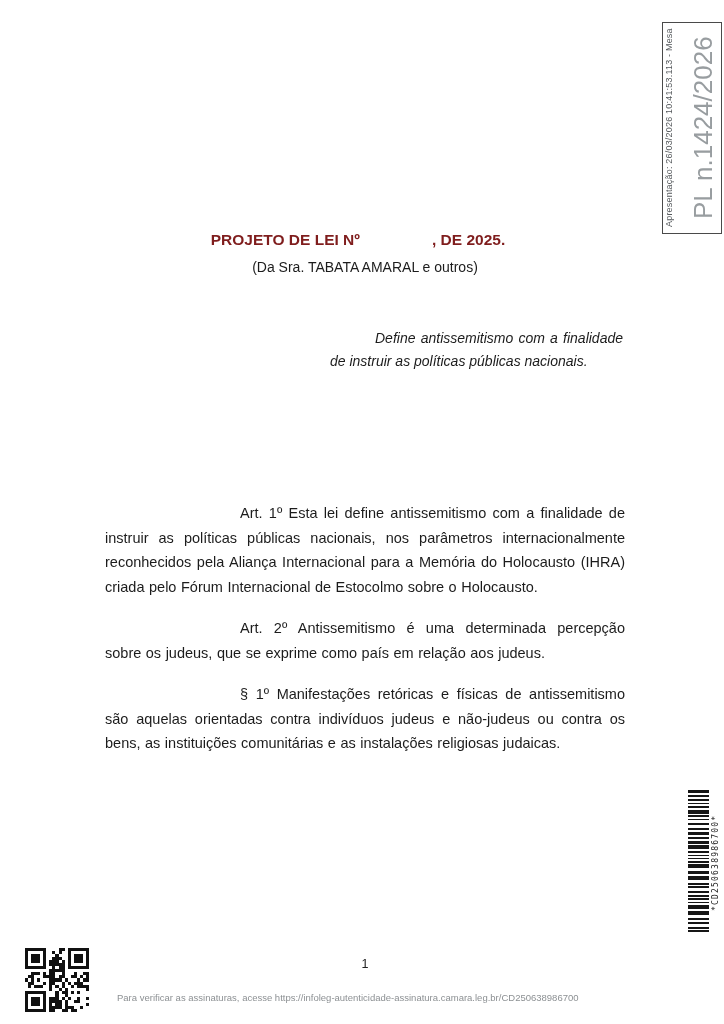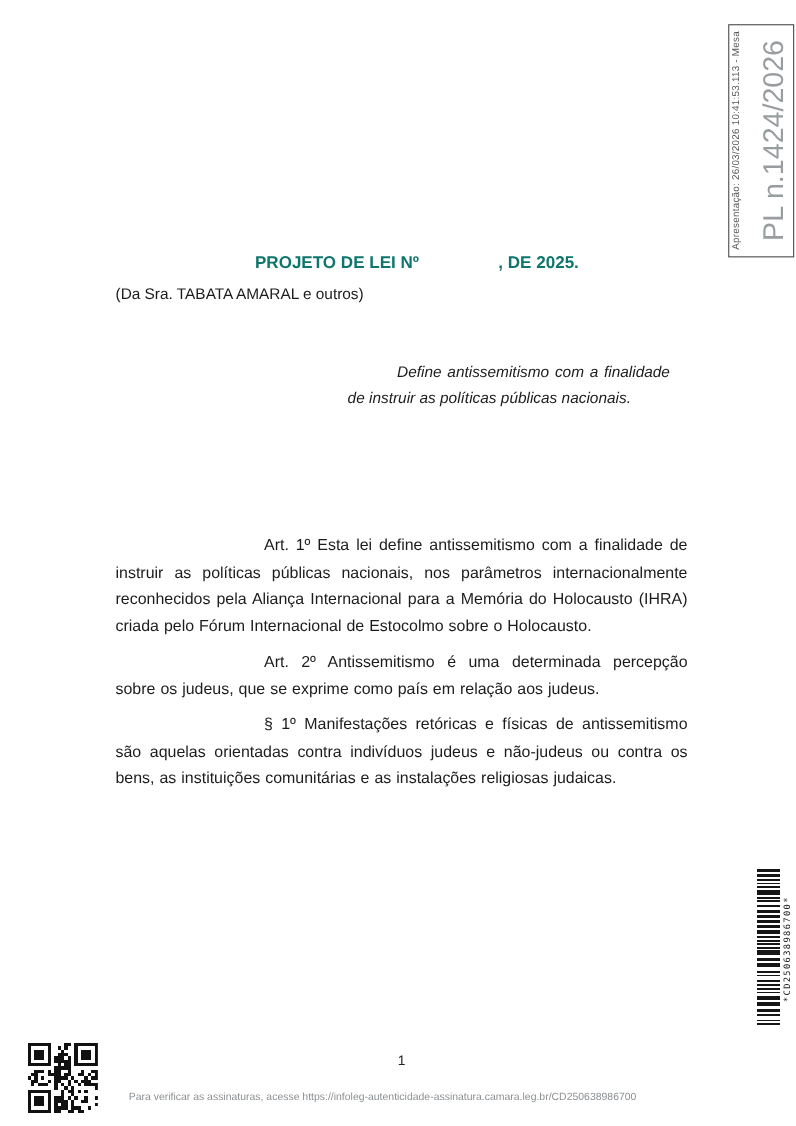--- a/index.html
+++ b/index.html
@@ -32,42 +32,42 @@
     letter-spacing:0.2px;
     color:#55595c;
   }
   .stamp-large{
     right:2px;
     font-size:26px;
     color:#989da0;
   }
   
   .doc-title{
-    position:absolute; left:119px; top:231px; width:520px;
-    text-align:center; font-weight:bold; font-size:15.5px; color:#0f766e;
+    position:absolute; left:98px; top:231px; width:520px;
+    text-align:center; font-weight:bold; font-size:15.5px; color:#7f1d1d;
   }
   .title-gap{display:inline-block; width:72px;}
   .doc-author{
     position:absolute; left:105px; top:259px; width:520px;
-    text-align:left; font-size:14px;
+    text-align:center; font-size:14px;
   }
   .epigraph{
-    position:absolute; left:316px; top:327px; width:293px;
+    position:absolute; left:330px; top:327px; width:293px;
     font-style:italic; font-size:14px; line-height:23px;
     text-align:justify; text-indent:45px;
   }
   .preamble{
     position:absolute; left:105px; top:430px; width:520px;
     font-size:14.5px; text-indent:135px;
   }
   .body-text{
     position:absolute; left:105px; top:484px; width:520px;
   }
   .body-text p{
-    margin:0 0 8px 0;
+    margin:17px 0 8px 0;
     font-size:14.5px; line-height:24.5px;
     text-align:justify; text-indent:135px;
     word-spacing:0.5px;
   }
   
   .page-number{
     position:absolute; left:105px; top:957px; width:520px;
     text-align:center; font-size:12.5px; color:#222;
   }
   .qr{

